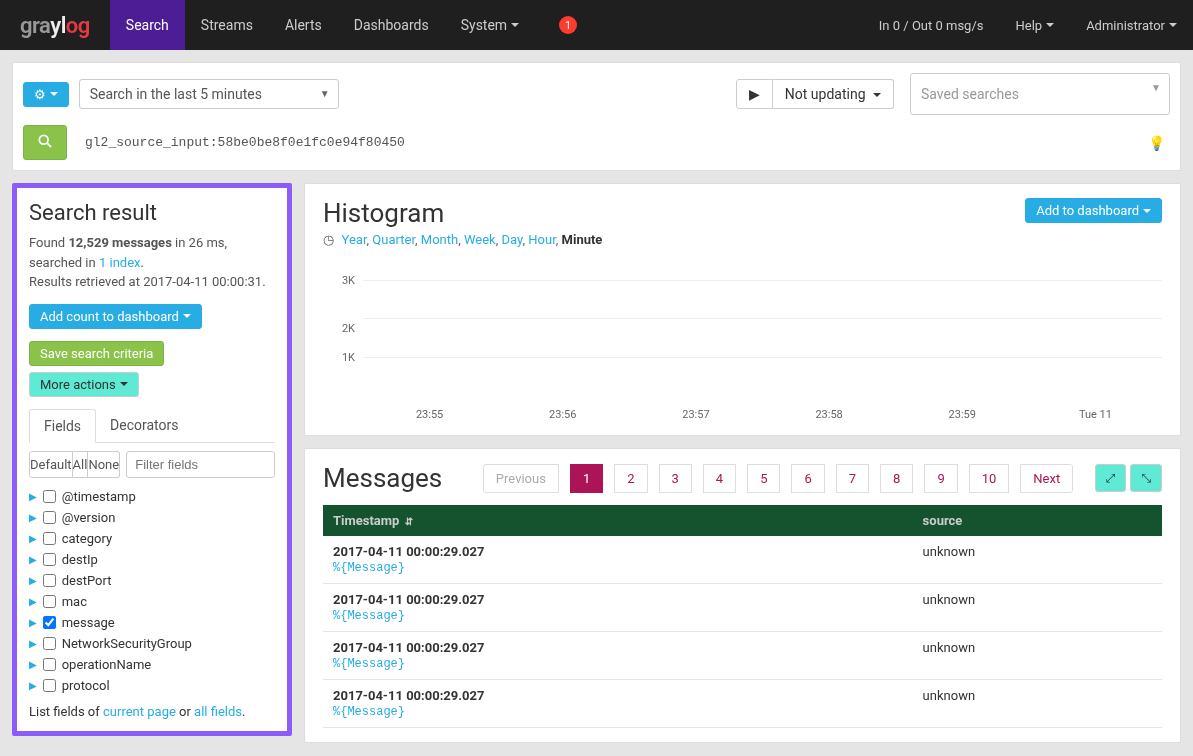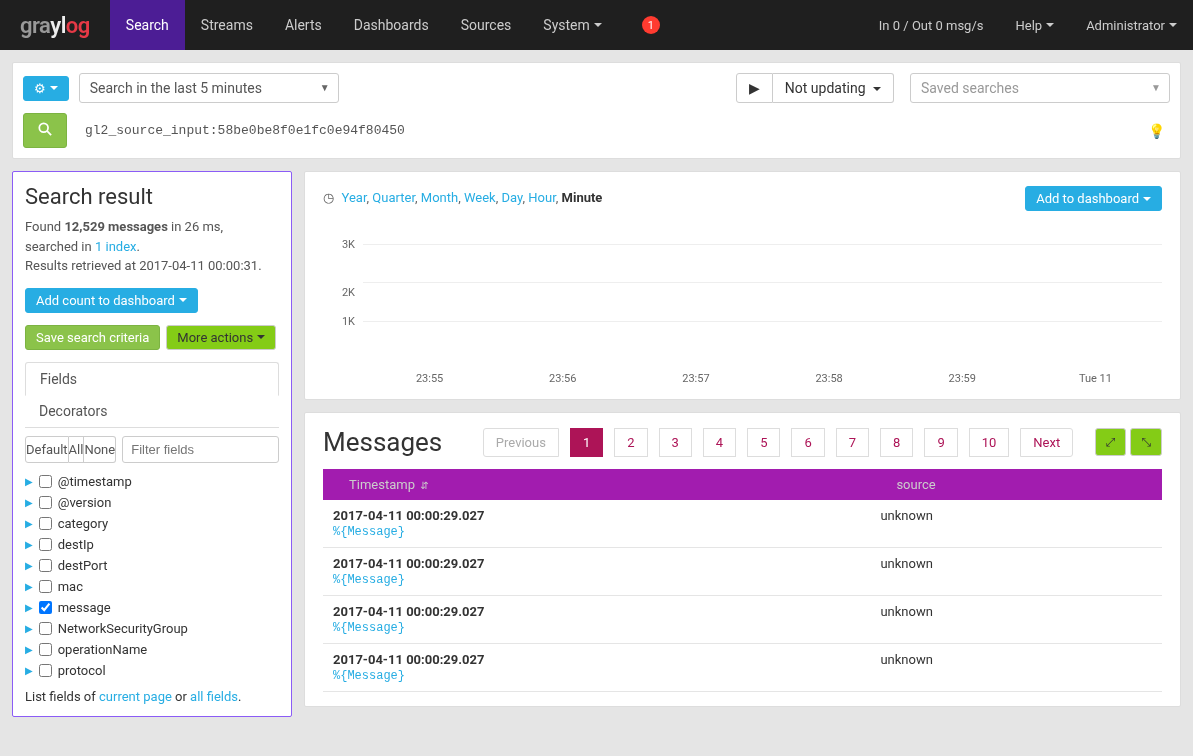--- a/index.html
+++ b/index.html
@@ -12,46 +12,46 @@
 .nav-items { display: flex; align-items: stretch; height: 50px; }
 .nav-item { padding: 0 16px; display: flex; align-items: center; color: #ccc; cursor: pointer; font-size: 14px; }
 .nav-item.active { background: #4c1d95; color: #fff; }
 .nav-badge { background: #ff3b30; color: #fff; width: 18px; height: 18px; border-radius: 50%; display: inline-flex; align-items: center; justify-content: center; font-size: 11px; margin-left: 8px; }
 .nav-right { margin-left: auto; display: flex; align-items: center; height: 50px; }
 .nav-right .nav-item { font-size: 13px; }
 .caret { display: inline-block; width: 0; height: 0; margin-left: 4px; vertical-align: middle; border-top: 4px solid; border-right: 4px solid transparent; border-left: 4px solid transparent; }
 
 .search-bar { background: #fff; border: 1px solid #ddd; margin: 12px; padding: 10px; border-radius: 2px; }
 .search-row1 { display: flex; align-items: center; gap: 10px; margin-bottom: 10px; }
-.btn { display: inline-flex; align-items: center; padding: 6px 12px; border: 1px solid #ccc; background: #84cc16; border-radius: 3px; cursor: pointer; font-size: 14px; color: #333; }
+.btn { display: inline-flex; align-items: center; padding: 6px 12px; border: 1px solid #ccc; background: #5eead4; border-radius: 3px; cursor: pointer; font-size: 14px; color: #333; }
 .btn-primary { background: #27ade3; border-color: #27ade3; color: #fff; }
 .btn-success { background: #8bc34a; border-color: #7cb342; color: #fff; }
 .btn-sm { padding: 4px 10px; font-size: 13px; }
 .time-select { flex: 0 0 260px; position: relative; }
 .time-select .sel { border: 1px solid #ccc; padding: 6px 24px 6px 10px; border-radius: 3px; background: #fff; color: #555; position: relative; }
 .time-select .sel::after { content: "▼"; position: absolute; right: 8px; top: 8px; font-size: 10px; color: #666; }
 .search-row1 .spacer { flex: 1; }
 .play-btn { border: 1px solid #ccc; padding: 6px 12px; border-radius: 3px 0 0 3px; cursor: pointer; }
 .update-btn { border: 1px solid #ccc; border-left: none; padding: 6px 12px; border-radius: 0 3px 3px 0; cursor: pointer; }
-.saved-search { border: 1px solid #ccc; padding: 6px 10px; border-radius: 3px; width: 260px; color: #999; position: relative; }
+.saved-search { border: 1px solid #ccc; padding: 12px 10px; border-radius: 3px; width: 260px; color: #999; position: relative; }
 .saved-search::after { content: "▼"; position: absolute; right: 8px; top: 8px; font-size: 10px; color: #999; }
 
 .search-row2 { display: flex; align-items: center; gap: 10px; }
 .search-btn { background: #8bc34a; border: 1px solid #7cb342; color: #fff; padding: 8px 14px; border-radius: 3px; cursor: pointer; }
 .query-input { flex: 1; font-family: "Courier New", monospace; font-size: 13px; padding: 8px; border: none; outline: none; color: #555; }
 .bulb { color: #27ade3; font-size: 14px; cursor: pointer; padding: 0 4px; }
 
 .main { display: flex; gap: 12px; padding: 0 12px 12px 12px; align-items: flex-start; }
-.sidebar { width: 280px; background: #fff; border: 1px solid #8b5cf6; padding: 12px; border-radius: 2px; }
+.sidebar { width: 280px; background: #fff; border: 5px solid #8b5cf6; padding: 12px; border-radius: 2px; }
 .sidebar h2 { font-size: 22px; font-weight: 400; color: #333; margin-bottom: 8px; }
 .sidebar .meta { font-size: 13px; color: #555; line-height: 1.5; margin-bottom: 12px; }
 .sidebar .meta b { font-weight: 700; }
 .sidebar .meta a { color: #27ade3; text-decoration: none; }
 .btn-row { display: flex; gap: 6px; flex-wrap: wrap; margin-bottom: 12px; }
-.tabs { display: flex; border-bottom: 1px solid #ddd; margin-bottom: 8px; flex-direction: column; }
+.tabs { display: flex; border-bottom: 1px solid #ddd; margin-bottom: 8px; }
 .tab { padding: 8px 14px; cursor: pointer; color: #555; }
 .tab.active { border: 1px solid #ddd; border-bottom: 1px solid #fff; margin-bottom: -1px; border-radius: 3px 3px 0 0; background: #fff; }
 .field-filters { display: flex; gap: 0; margin-bottom: 8px; }
 .field-filters .fbtn { border: 1px solid #ccc; padding: 5px 0; font-size: 13px; cursor: pointer; color: #555; }
 .field-filters .fbtn:first-child { border-radius: 3px 0 0 3px; }
 .field-filters .fbtn:nth-child(2) { border-left: none; }
 .field-filters .fbtn:nth-child(3) { border-left: none; border-radius: 0 3px 3px 0; }
 .field-filters input { flex: 1; border: 1px solid #ccc; padding: 5px 8px; margin-left: 6px; border-radius: 3px; font-size: 13px; min-width: 0; width: 100%; }
 .field-list { max-height: 240px; overflow-y: scroll; font-size: 13px; }
 .field-item { display: flex; align-items: center; gap: 6px; padding: 3px 0; color: #333; }
@@ -84,39 +84,38 @@
 .pagination { display: flex; gap: 12px; margin-left: 20px; }
 .page-btn { border: 1px solid #ddd; padding: 6px 12px; font-size: 13px; cursor: pointer; margin-left: -1px; color: #ad1457; background: #fff; }
 .page-btn.active { background: #ad1457; color: #fff; border-color: #ad1457; }
 .page-btn.disabled { color: #aaa; cursor: default; }
 .page-btn:first-child { border-radius: 3px 0 0 3px; }
 .page-btn:last-child { border-radius: 0 3px 3px 0; }
 .expand-btns { display: flex; gap: 4px; }
 .expand-btns .btn { padding: 6px 10px; font-size: 12px; }
 
 .msg-table { width: 100%; border-collapse: collapse; margin-top: 12px; font-size: 13px; }
-.msg-table thead th { background: #a21caf; color: #ccc; text-align: left; padding: 8px 26px; font-weight: 400; }
+.msg-table thead th { background: #14532d; color: #ccc; text-align: left; padding: 8px 10px; font-weight: 700; }
 .msg-table tbody td { padding: 8px 10px; border-bottom: 1px solid #e5e5e5; vertical-align: top; }
 .msg-table .ts { font-weight: 700; color: #333; }
 .msg-table .msg-detail { color: #27ade3; font-family: "Courier New", monospace; font-size: 12px; margin-top: 2px; }
 .sort-icon { font-size: 10px; margin-left: 2px; }
 </style>
 </head>
 <body>
 
 <div class="topnav">
   <div class="logo">
     <span class="g1">gra</span><span class="g2">yl</span><span class="g3">og</span>
   </div>
   <div class="nav-items">
     <div class="nav-item active">Search</div>
     <div class="nav-item">Streams</div>
     <div class="nav-item">Alerts</div>
     <div class="nav-item">Dashboards</div>
-    <div class="nav-item">Sources</div>
     <div class="nav-item">
         <span>System</span> 
         <span class="caret"></span>
       </div>
     <div class="nav-item">
         <span class="nav-badge">1</span>
       </div>
   </div>
   <div class="nav-right">
     <div class="nav-item">In 0 / Out 0 msg/s</div>
@@ -243,20 +242,21 @@
     <div class="list-footer">
       <span>List</span><span> fields of </span><a href="#">current page</a><span> or </span><a href="#">all fields</a><span>.</span>
     </div>
   </div>
 
   <div class="content">
 
     <div class="panel">
       <div class="panel-header">
         <div>
+          <h2>Histogram</h2>
           <div class="interval-row">
             <span class="clock-icon">◷</span>
             <span id="intervals"><a>Year</a><span class="sep">, </span><a>Quarter</a><span class="sep">, </span><a>Month</a><span class="sep">, </span><a>Week</a><span class="sep">, </span><a>Day</a><span class="sep">, </span><a>Hour</a><span class="sep">, </span><span class="active">Minute</span></span>
           </div>
         </div>
         <span class="btn btn-primary btn-sm">
             <span>Add to dashboard</span> 
             <span class="caret"></span>
           </span>
       </div>

